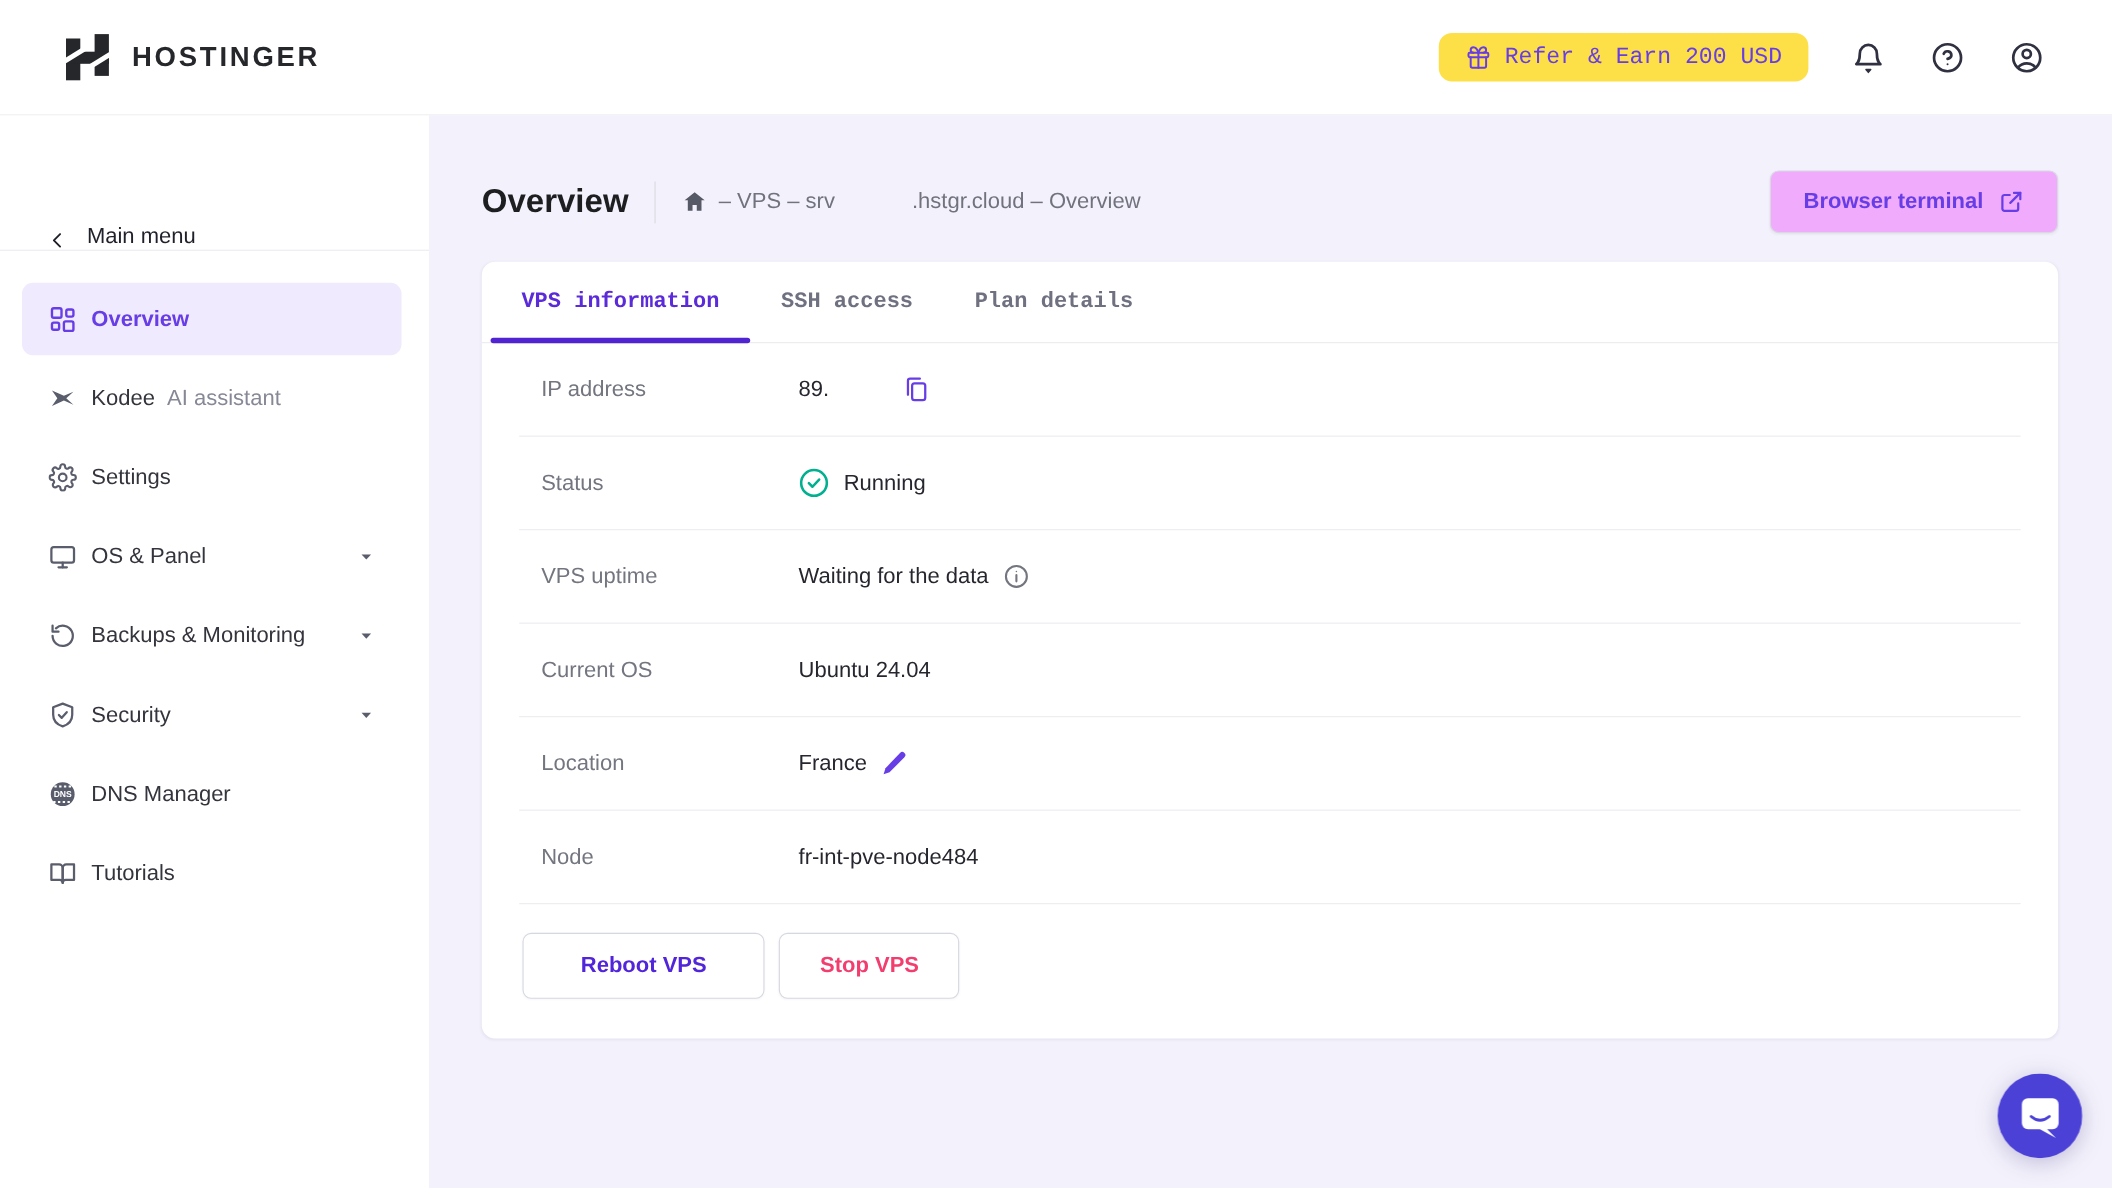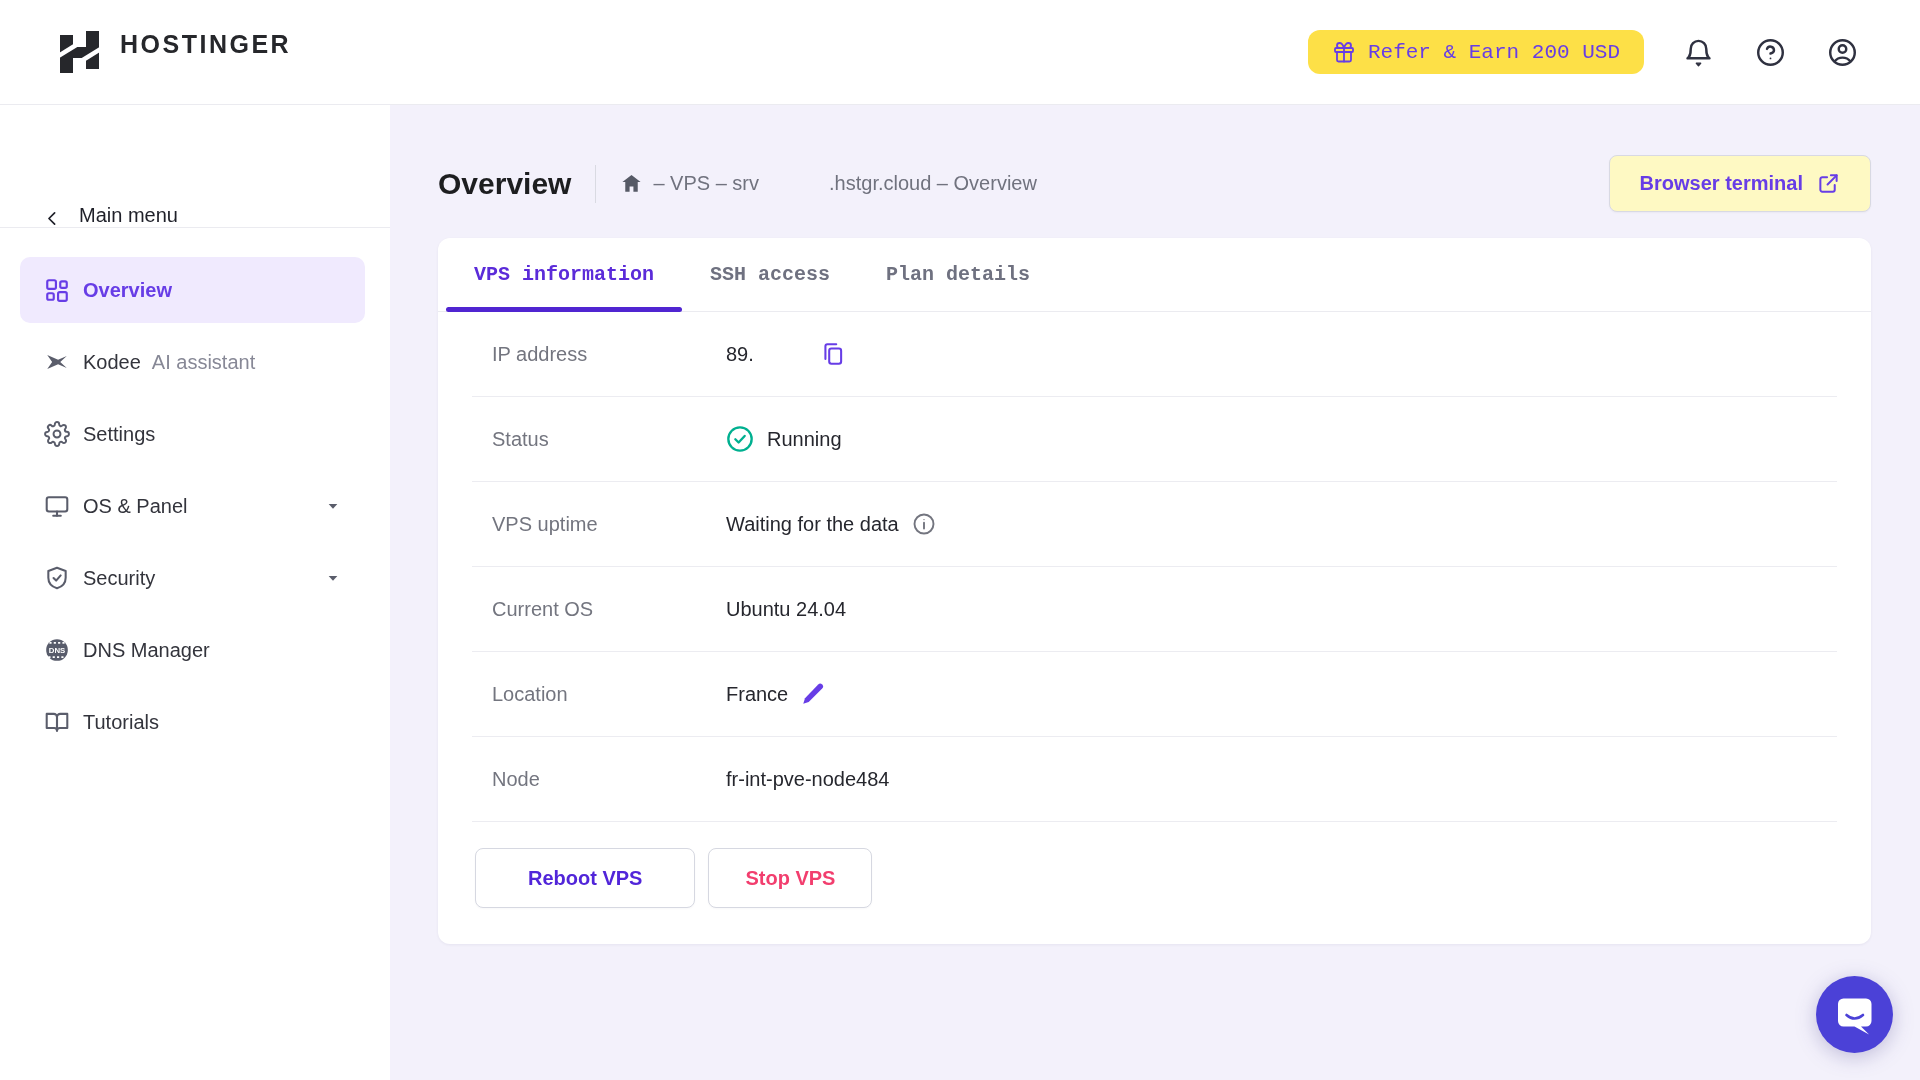--- a/index.html
+++ b/index.html
@@ -10,21 +10,21 @@
     --brand-purple:#673de6; --deep-purple:#5025d1; --danger-pink:#f23e6e;
     --success-teal:#00b090; --page-bg:#f3f1fb; --chat-indigo:#4b41d7;
     --text-dark:#26272e; --text-gray:#73757f; --line:#ececf1;
   }
 
   .app { display:flex; flex-direction:column; height:1080px; }
 
   
   .topbar { height:105px; background:#fff; display:flex; align-items:center;
             justify-content:space-between; padding:0 60px 0 59px; border-bottom:1px solid #ebebf0; flex:0 0 auto;}
-  .logo { display:flex; gap:20px; }
+  .logo { display:flex; align-items:center; gap:20px; }
   .logo-mark { width:41px; height:45px; }
   .logo-text { font-size:25px; font-weight:700; letter-spacing:2.5px; color:#26272b; }
 
   .topbar-right { display:flex; align-items:center; gap:36px; }
   .refer-btn { display:flex; align-items:center; gap:12px; height:44px; padding:0 24px;
                background:#fde047; border:none; border-radius:12px; cursor:pointer;
                color:var(--brand-purple); font-size:21px; font-weight:500; font-family:Liberation Mono, monospace;}
   .iconbtn { background:none; border:none; cursor:pointer; width:36px; height:36px;
              display:flex; align-items:center; justify-content:center; color:#2f3140; }
   .iconbtn svg { width:31px; height:31px; }
@@ -55,21 +55,21 @@
   
   .main { flex:1 1 auto; background:var(--page-bg); padding:0 49px 0 48px; min-width:0; }
 
   .page-header { margin-top:50px; height:57px; display:flex; align-items:center; }
   .page-title { font-size:30px; font-weight:700; color:#1d1e20; }
   .ph-divider { width:1px; height:38px; background:#d9dae2; margin:0 24px 0 24px; }
   .breadcrumb { display:flex; align-items:center; font-size:20px; color:#70727e; }
   .breadcrumb svg { width:23px; height:23px; color:#565a66; margin-right:10px; }
   .bc-gap { display:inline-block; width:70px; }
   .terminal-btn { margin-left:auto; height:57px; padding:0 30px; display:flex; align-items:center;
-                  gap:14px; background:#fef9c3; border:1px solid #d8d9e3; border-radius:8px;
+                  gap:14px; background:#f0abfc; border:1px solid #d8d9e3; border-radius:8px;
                   color:var(--brand-purple); font-size:20px; font-weight:700; cursor:pointer;
                   font-family:inherit; box-shadow:0 1px 2px rgba(30,30,60,.04); }
   .terminal-btn svg { width:23px; height:23px; }
 
   
   .card { margin-top:26px; background:#fff; border-radius:12px;
           box-shadow:0 1px 3px rgba(25,25,60,.06); }
 
   .tabs { display:flex; height:74px; border-bottom:1px solid #ebebf0; padding-left:8px; }
   .tab { display:flex; align-items:center; padding:0 28px; font-size:20px; font-weight:600;
@@ -216,20 +216,34 @@
             </svg>
           </span>
           <span class="mi-label">OS &amp; Panel</span>
           <span class="mi-caret">
             <svg viewBox="0 0 24 24" fill="currentColor">
                 <path d="M5.5 9l6.5 7 6.5-7z"></path>
               </svg>
           </span>
         </div>
 
+        <div class="menu-item">
+          <span class="mi-icon">
+            <svg viewBox="0 0 24 24" fill="none" stroke="currentColor" stroke-width="1.9" stroke-linecap="round" stroke-linejoin="round">
+              <path d="M3.5 12a8.5 8.5 0 1 0 2.8-6.3"></path>
+              <polyline points="3.5 3.5 3.5 8.5 8.5 8.5"></polyline>
+            </svg>
+          </span>
+          <span class="mi-label">Backups &amp; Monitoring</span>
+          <span class="mi-caret">
+            <svg viewBox="0 0 24 24" fill="currentColor">
+                <path d="M5.5 9l6.5 7 6.5-7z"></path>
+              </svg>
+          </span>
+        </div>
 
         <div class="menu-item">
           <span class="mi-icon">
             <svg viewBox="0 0 24 24" fill="none" stroke="currentColor" stroke-width="1.9" stroke-linecap="round" stroke-linejoin="round">
               <path d="M12 2.5l8 3v6.2c0 4.8-3.4 8.3-8 9.8-4.6-1.5-8-5-8-9.8V5.5z"></path>
               <polyline points="8.8 12 11.2 14.4 15.4 9.6"></polyline>
             </svg>
           </span>
           <span class="mi-label">Security</span>
           <span class="mi-caret">

